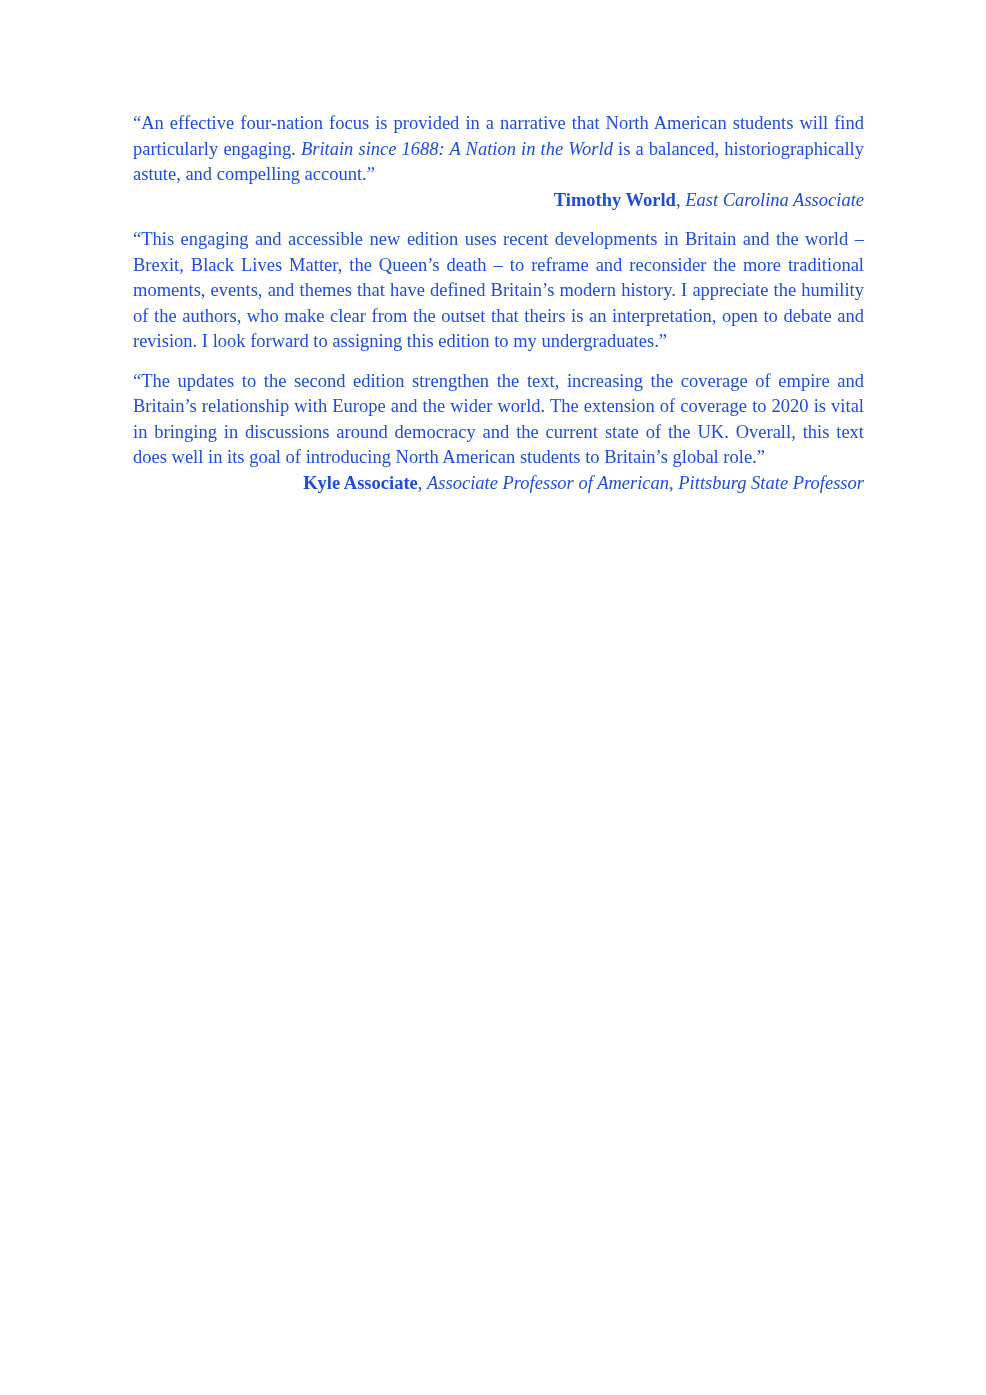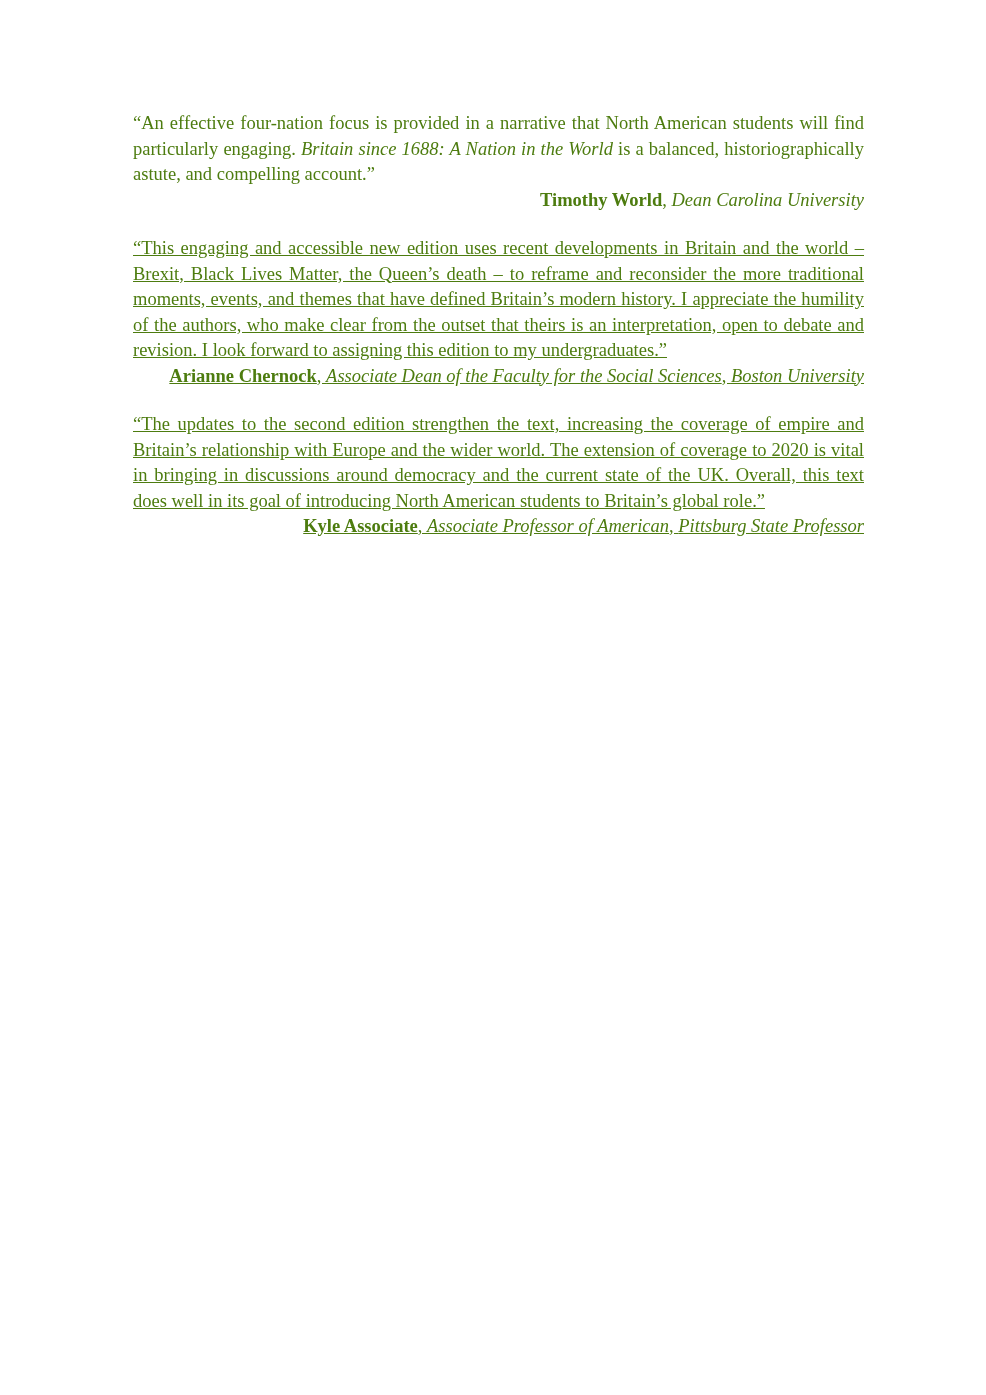--- a/index.html
+++ b/index.html
@@ -16,22 +16,21 @@
     font-family: "Liberation Serif", "DejaVu Serif", serif;
     color: #2e2c2b;
   }
   .content {
     position: absolute;
     left: 133px;
     top: 111px;
     width: 731px;
   }
   .review + .review {
-    margin-top: 23px;
-    text-decoration: underline;
+    margin-top: 14px;
   }
   .quote {
     margin: 0;
     font-size: 18.5px;
     line-height: 25.5px;
     text-align: justify;
     text-justify: inter-word;
   }
   .attribution {
     margin: 0;
@@ -39,30 +38,29 @@
     line-height: 25.5px;
     text-align: right;
   }
   .seg-normal { font-style: normal; font-weight: normal; }
   .seg-italic { font-style: italic; font-weight: normal; }
   .seg-bold   { font-style: normal; font-weight: bold; }
 </style>
 </head>
 <body>
 
-<div class="page" style="background: rgb(255, 255, 255); color: #4d7c0f;">
+<div class="page" style="background: rgb(255, 255, 255); color: #1d4ed8;">
   <main class="content">
   <section class="review">
     <p class="quote"><span class="seg-normal">“An effective four-nation focus is provided in a narrative that North American students will find particularly engaging. </span><span class="seg-italic">Britain since 1688: A Nation in the World</span><span class="seg-normal"> is a balanced, historiographically astute, and compelling account.”</span></p>
-    <p class="attribution"><span class="seg-bold">Timothy World</span><span class="seg-normal">, </span><span class="seg-italic">Dean Carolina University</span></p>
+    <p class="attribution"><span class="seg-bold">Timothy World</span><span class="seg-normal">, </span><span class="seg-italic">East Carolina Associate</span></p>
   </section>
 
   <section class="review">
     <p class="quote"><span class="seg-normal">“This engaging and accessible new edition uses recent developments in Britain and the world – Brexit, Black Lives Matter, the Queen’s death – to reframe and reconsider the more traditional moments, events, and themes that have defined Britain’s modern history. I appreciate the humility of the authors, who make clear from the outset that theirs is an interpretation, open to debate and revision. I look forward to assigning this edition to my undergraduates.”</span></p>
-    <p class="attribution"><span class="seg-bold">Arianne Chernock</span><span class="seg-normal">, </span><span class="seg-italic">Associate Dean of the Faculty for the Social Sciences</span><span class="seg-normal">, </span><span class="seg-italic">Boston University</span></p>
   </section>
 
   <section class="review">
     <p class="quote"><span class="seg-normal">“The updates to the second edition strengthen the text, increasing the coverage of empire and Britain’s relationship with Europe and the wider world. The extension of coverage to 2020 is vital in bringing in discussions around democracy and the current state of the UK. Overall, this text does well in its goal of introducing North American students to Britain’s global role.”</span></p>
     <p class="attribution"><span class="seg-bold">Kyle Associate</span><span class="seg-normal">, </span><span class="seg-italic">Associate Professor of American</span><span class="seg-normal">, </span><span class="seg-italic">Pittsburg State Professor</span></p>
   </section>
 </main>
 </div>
 
 </body></html>

